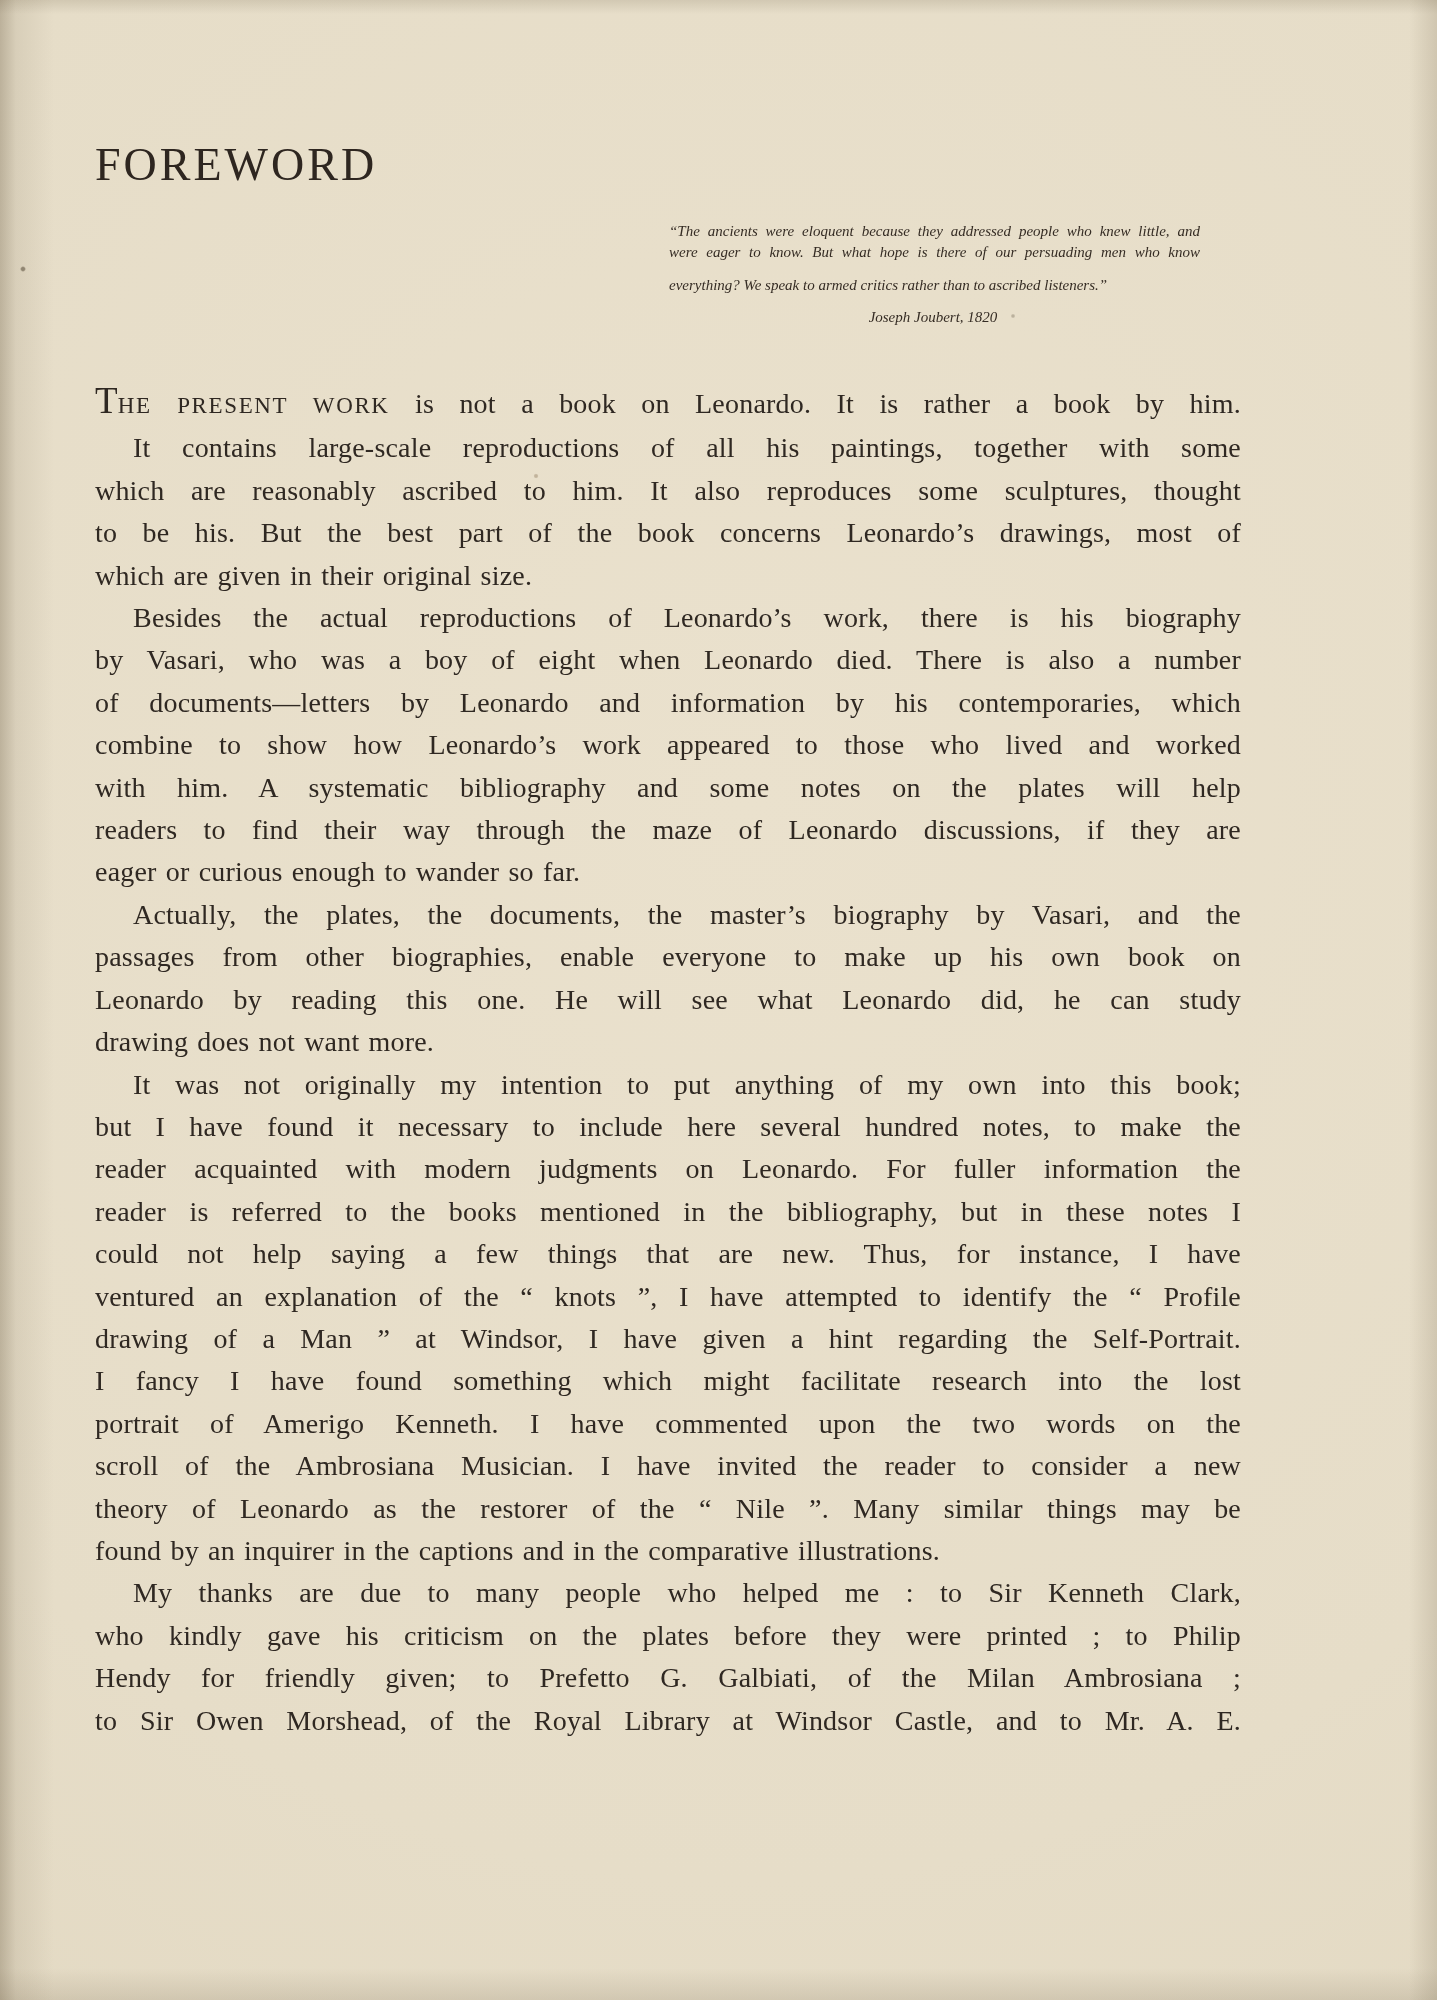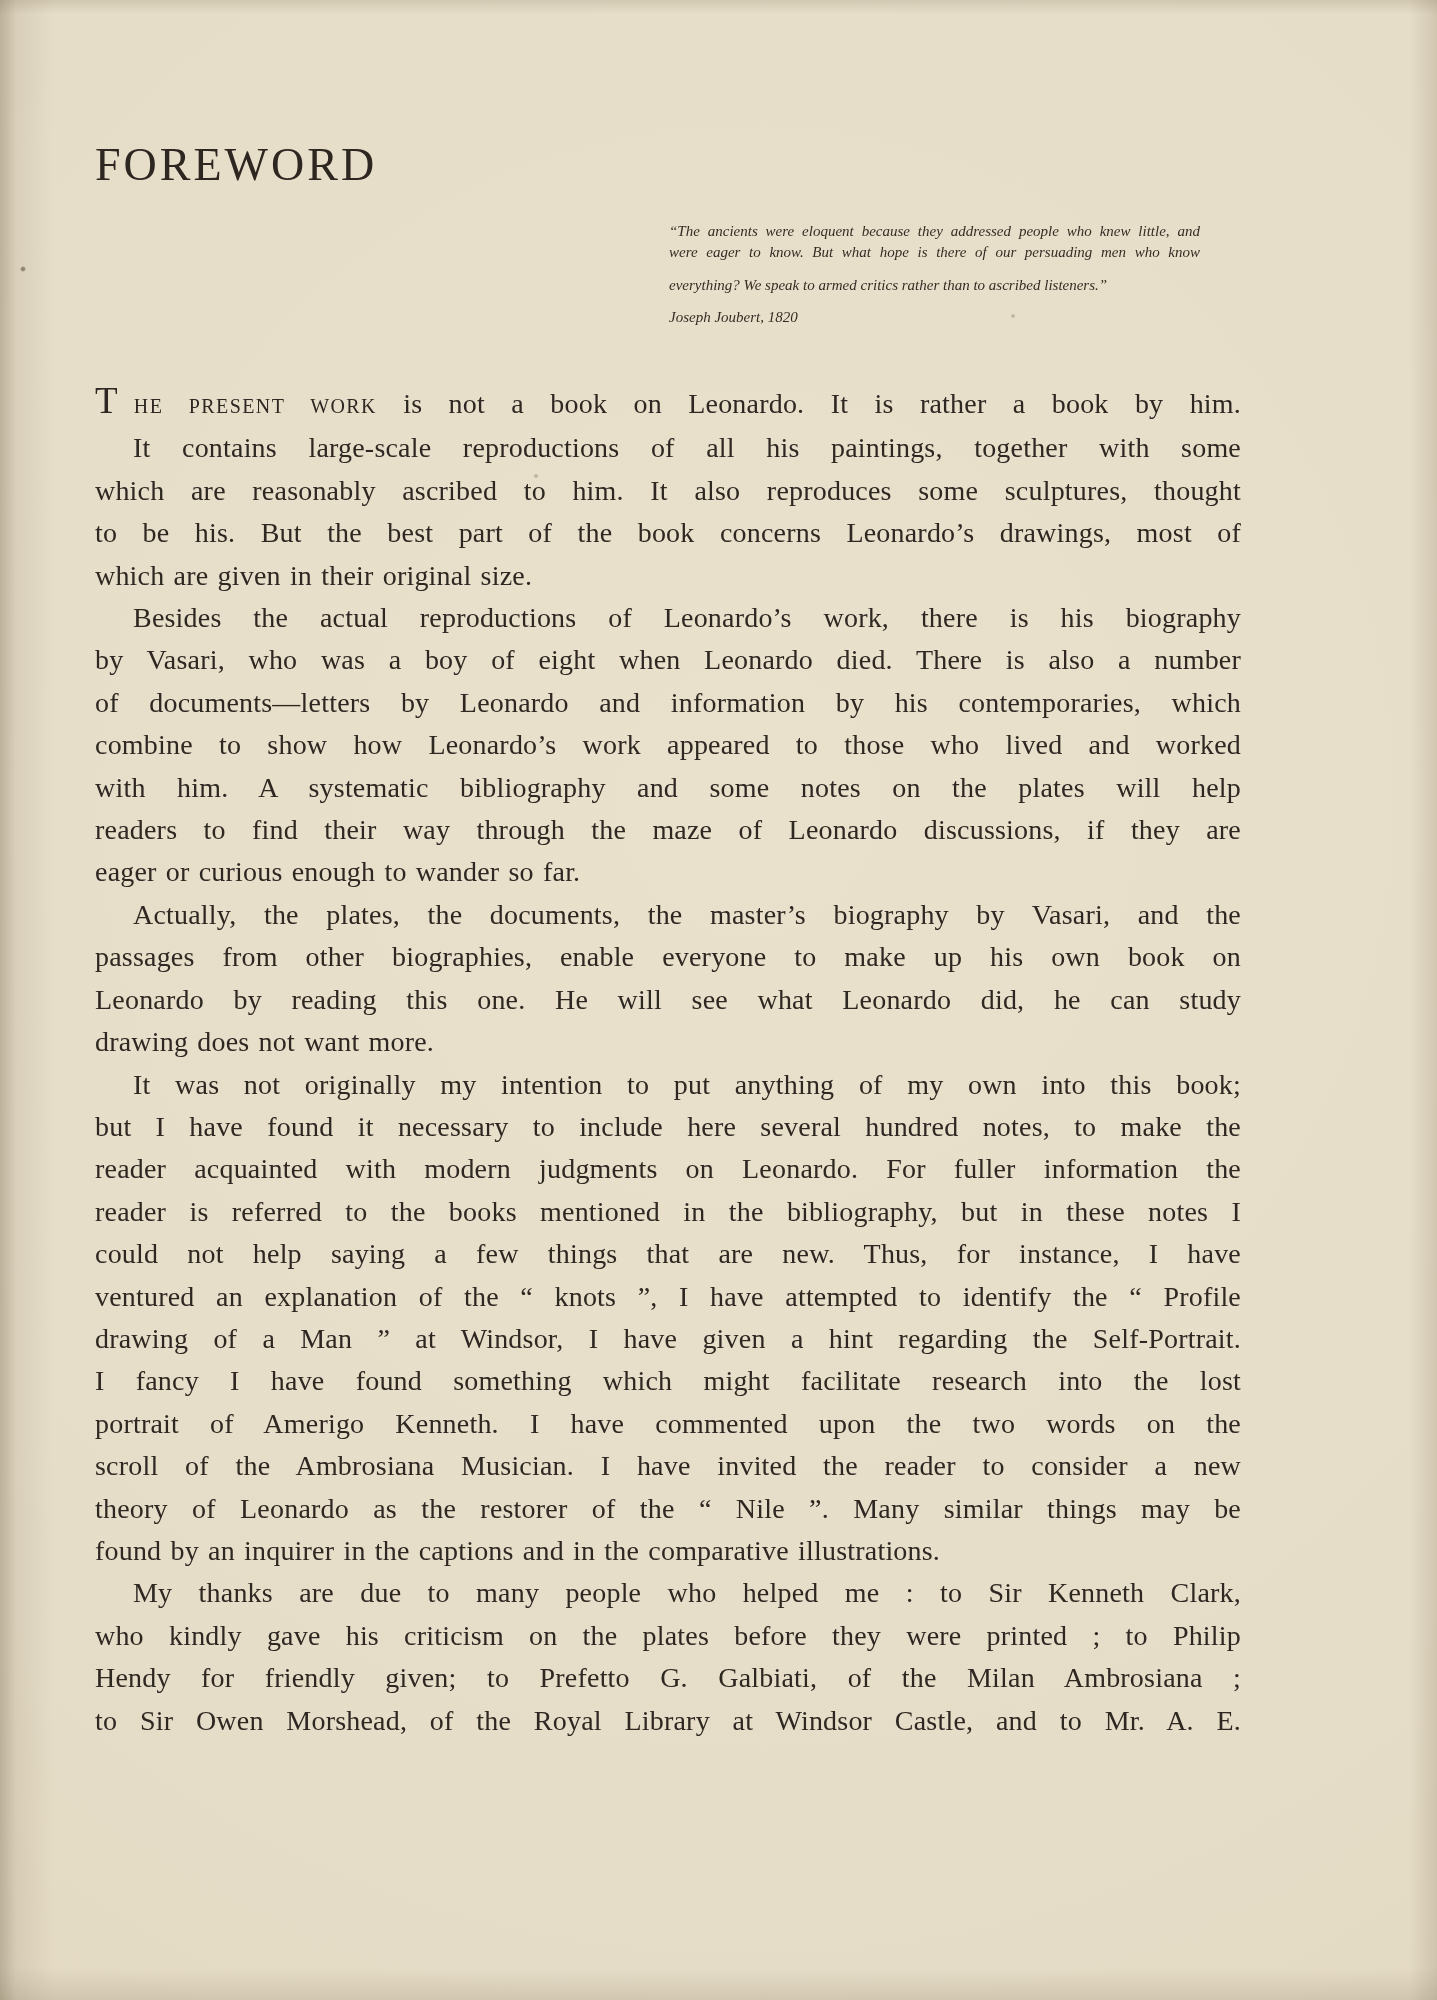--- a/index.html
+++ b/index.html
@@ -30,30 +30,30 @@
     font-size:46px; letter-spacing:3px; font-weight:400;
     color:#2e2620;
   }
   .epigraph {
     position:absolute; left:669px; width:531px; top:221px;
     font-style:italic;
     font-size:15px; line-height:21.3px;
     color:#352c24;
   }
   .epigraph .jline { text-align:justify; text-align-last:justify; }
-  .epigraph .attribution { text-align:left; padding-right:3px; margin-top:0.5px; }
+  .epigraph .attribution { text-align:center; padding-right:3px; margin-top:0.5px; }
   .body-text {
     position:absolute; left:95px; width:1146px; top:380px;
     font-size:28px; word-spacing:0.07em; letter-spacing:0.2px;
   }
   .line { line-height:42.4px; }
   .jline { text-align:justify; text-align-last:justify; }
   .indent { text-indent:38px; }
   .initial { font-size:37px; }
-  .smallcaps { font-size:20px; letter-spacing:0.07em;margin-left:16px; }
+  .smallcaps { font-size:23px; letter-spacing:0.07em; }
   [data-name] { -webkit-user-select:none; }
 </style>
 </head>
 <body>
 
 <div class="page" data-name="book-page">
 
   <div class="title" data-name="page-title">FOREWORD</div>
 
   <div class="epigraph" data-name="epigraph">

